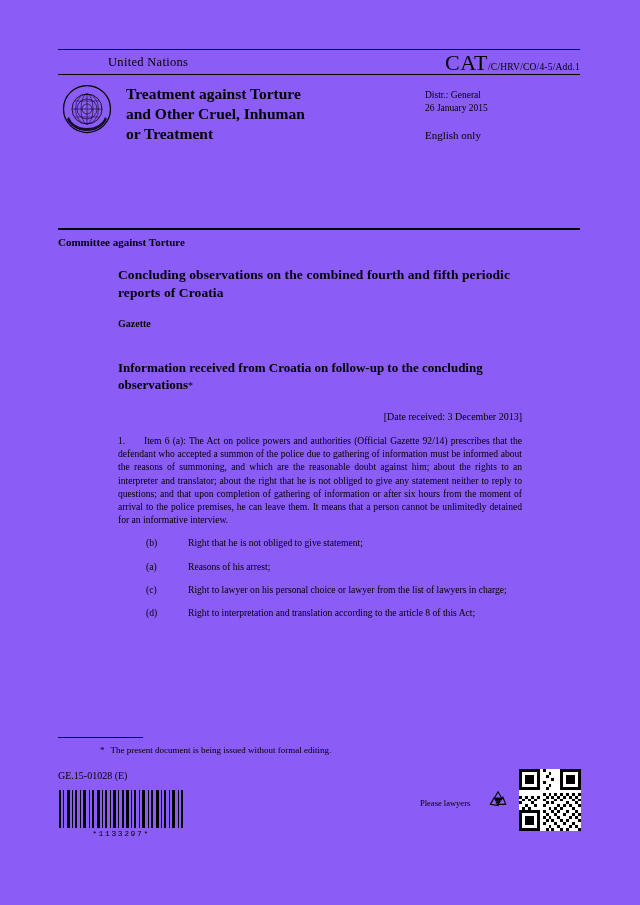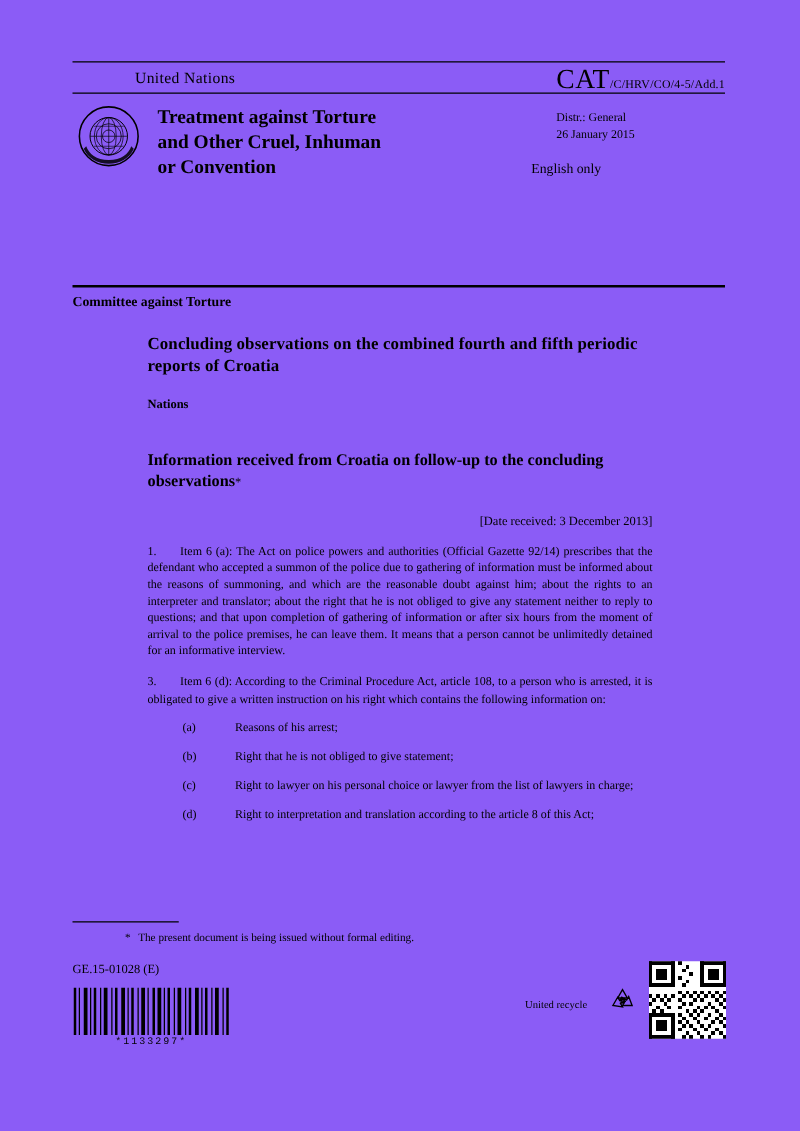--- a/index.html
+++ b/index.html
@@ -71,21 +71,20 @@
     font-weight: bold;
     font-size: 15.5px;
     line-height: 20px;
   }
 
   .distr {
     position: absolute;
     left: 425px; top: 89px;
     font-size: 9.5px;
     line-height: 13px;
-    margin-left: 20px;
   }
   .engonly {
     position: absolute;
     left: 425px; top: 129px;
     font-size: 11px;
   }
 
   .hdr-rule-bot {
     position: absolute;
     left: 58px; top: 228px;
@@ -236,54 +235,51 @@
       <line x1="50" y1="20" x2="50" y2="80" stroke="#000" stroke-width="1.1"></line>
       <line x1="26" y1="34" x2="74" y2="34" stroke="#000" stroke-width="0.9"></line>
       <line x1="26" y1="66" x2="74" y2="66" stroke="#000" stroke-width="0.9"></line>
       <path d="M50 88 C30 88 18 78 14 66 L10 70 C16 85 32 94 50 94 C68 94 84 85 90 70 L86 66 C82 78 70 88 50 88 Z" fill="#000" opacity="0.85"></path>
     </svg>
   </div>
 
   <div class="doc-title">
     <div>Treatment against Torture</div>
     <div>and Other Cruel, Inhuman</div>
-    <div>or Convention</div>
+    <div>or Treatment</div>
   </div>
 
   <div class="distr">
     <div>Distr.: General</div>
     <div>26 January 2015</div>
   </div>
 
   <div class="engonly">English only</div>
 
   <div class="hdr-rule-bot"></div>
 
   <div class="committee">Committee against Torture</div>
 
   <div class="body">
     <h1 class="co-title">Concluding observations on the combined fourth and fifth periodic reports of Croatia</h1>
-    <div class="addendum">Nations</div>
+    <div class="addendum">Gazette</div>
     <h2 class="info-title">
       <span>Information received from Croatia on follow-up to the concluding observations</span><span class="star">*</span>
     </h2>
     <div class="date-received">[Date received: 3 December 2013]</div>
 
     <p class="para">
       <span class="num">1.</span><span>Item 6 (a): The Act on police powers and authorities (Official Gazette 92/14) prescribes that the defendant who accepted a summon of the police due to gathering of information must be informed about the reasons of summoning, and which are the reasonable doubt against him; about the rights to an interpreter and translator; about the right that he is not obliged to give any statement neither to reply to questions; and that upon completion of gathering of information or after six hours from the moment of arrival to the police premises, he can leave them. It means that a person cannot be unlimitedly detained for an informative interview.</span>
     </p>
-    <p class="para">
-      <span class="num">3.</span><span>Item 6 (d): According to the Criminal Procedure Act, article 108, to a person who is arrested, it is obligated to give a written instruction on his right which contains the following information on:</span>
+
+    <p class="sub">
+      <span class="lbl">(b)</span><span>Right that he is not obliged to give statement;</span>
     </p>
-
     <p class="sub">
       <span class="lbl">(a)</span><span>Reasons of his arrest;</span>
-    </p>
-    <p class="sub">
-      <span class="lbl">(b)</span><span>Right that he is not obliged to give statement;</span>
     </p>
     <p class="sub">
       <span class="lbl">(c)</span><span>Right to lawyer on his personal choice or lawyer from the list of lawyers in charge;</span>
     </p>
     <p class="sub">
       <span class="lbl">(d)</span><span>Right to interpretation and translation according to the article 8 of this Act;</span>
     </p>
   </div>
 
   <div class="fn-rule"></div>
@@ -324,21 +320,21 @@
           <rect x="106" y="0" width="2" height="38"></rect>
         <rect x="111" y="0" width="1" height="38"></rect>
           <rect x="114" y="0" width="3" height="38"></rect>
         <rect x="120" y="0" width="1" height="38"></rect>
           <rect x="123" y="0" width="2" height="38"></rect>
       </g>
     </svg>
   </div>
   <div class="barcode-text">*1133297*</div>
 
-  <div class="recycle">United recycle</div>
+  <div class="recycle">Please lawyers</div>
   <div class="recycle-mark">
     <svg viewBox="0 0 40 40" width="22" height="22" aria-hidden="true">
       <g fill="none" stroke="#000" stroke-width="2">
         <path d="M20 5 L27 17 L22 17 L22 24 L18 24 L18 17 L13 17 Z"></path>
         <path d="M6 28 L13 16 L16 21 L22 18 L24 22 L17 25 L20 30 Z"></path>
         <path d="M34 28 L20 28 L23 23 L17 20 L19 16 L26 20 L29 15 Z"></path>
       </g>
     </svg>
   </div>
 

